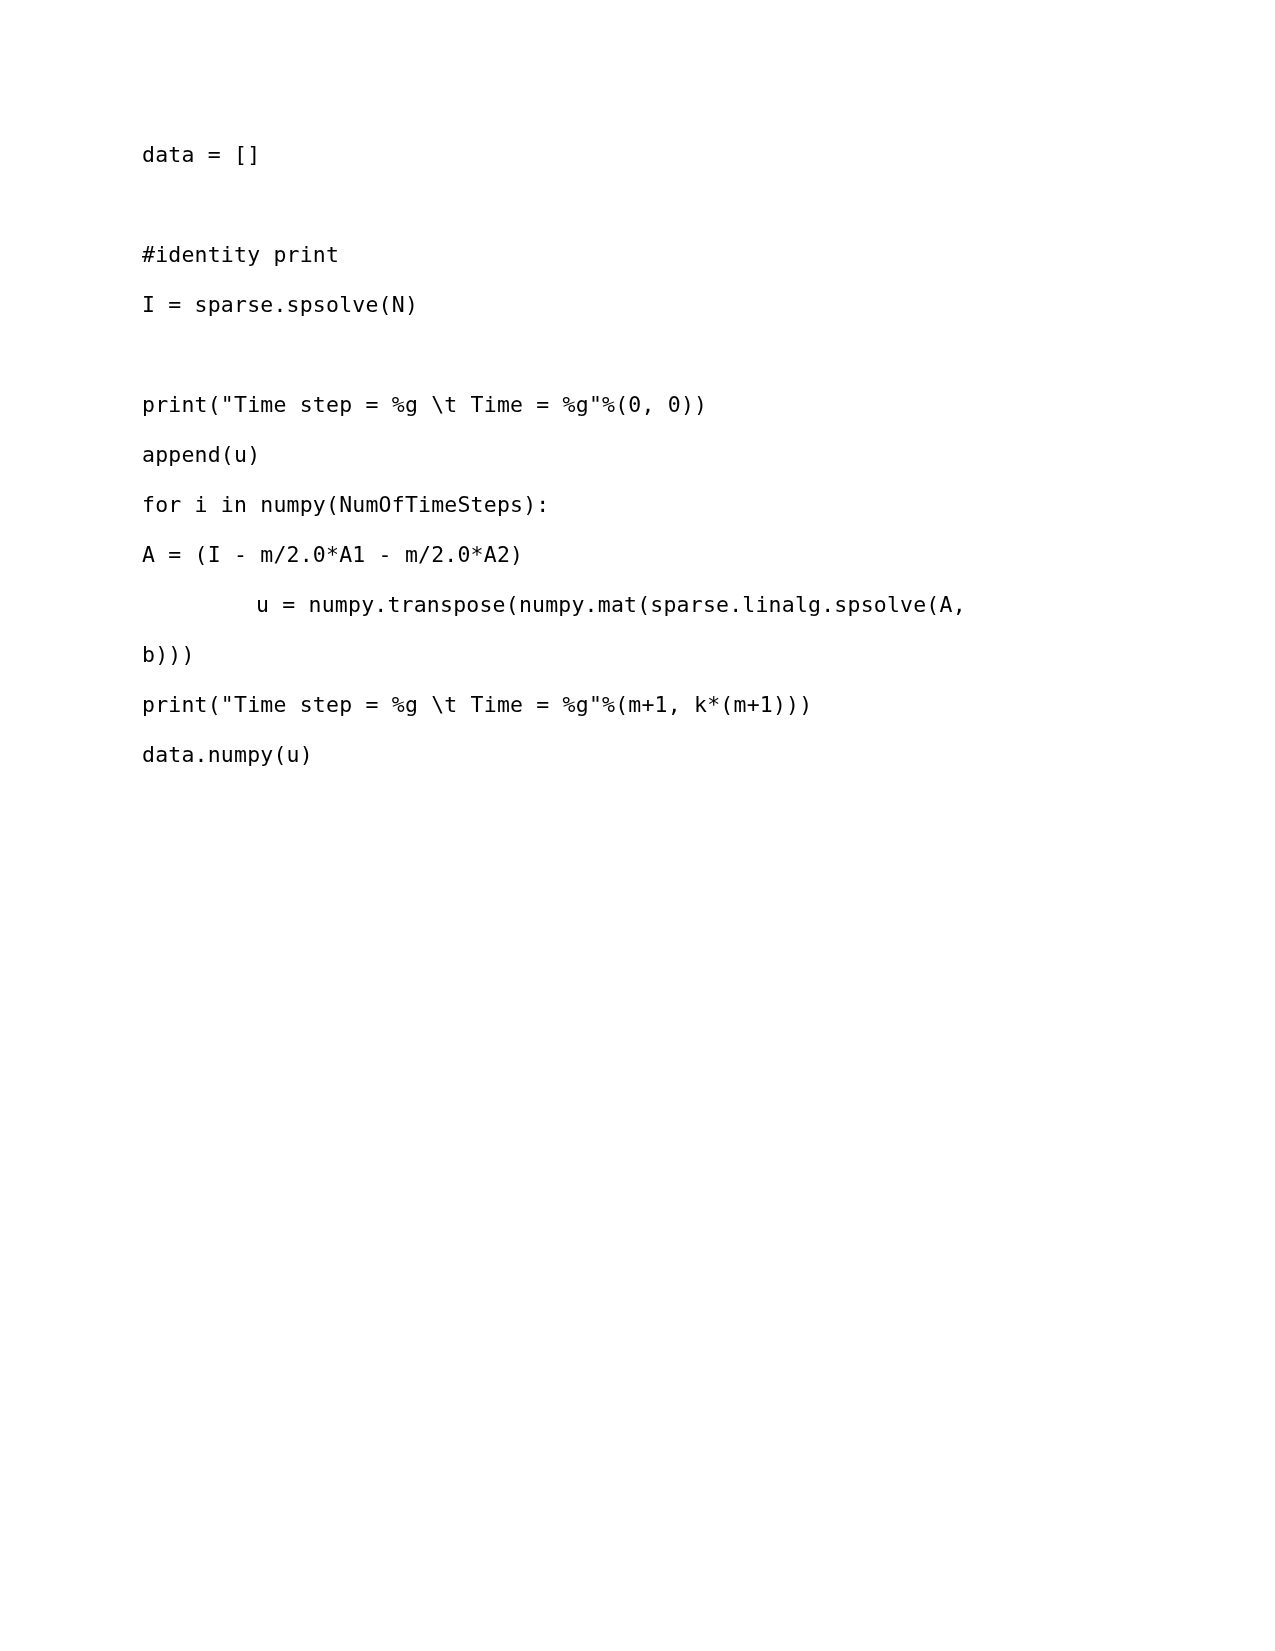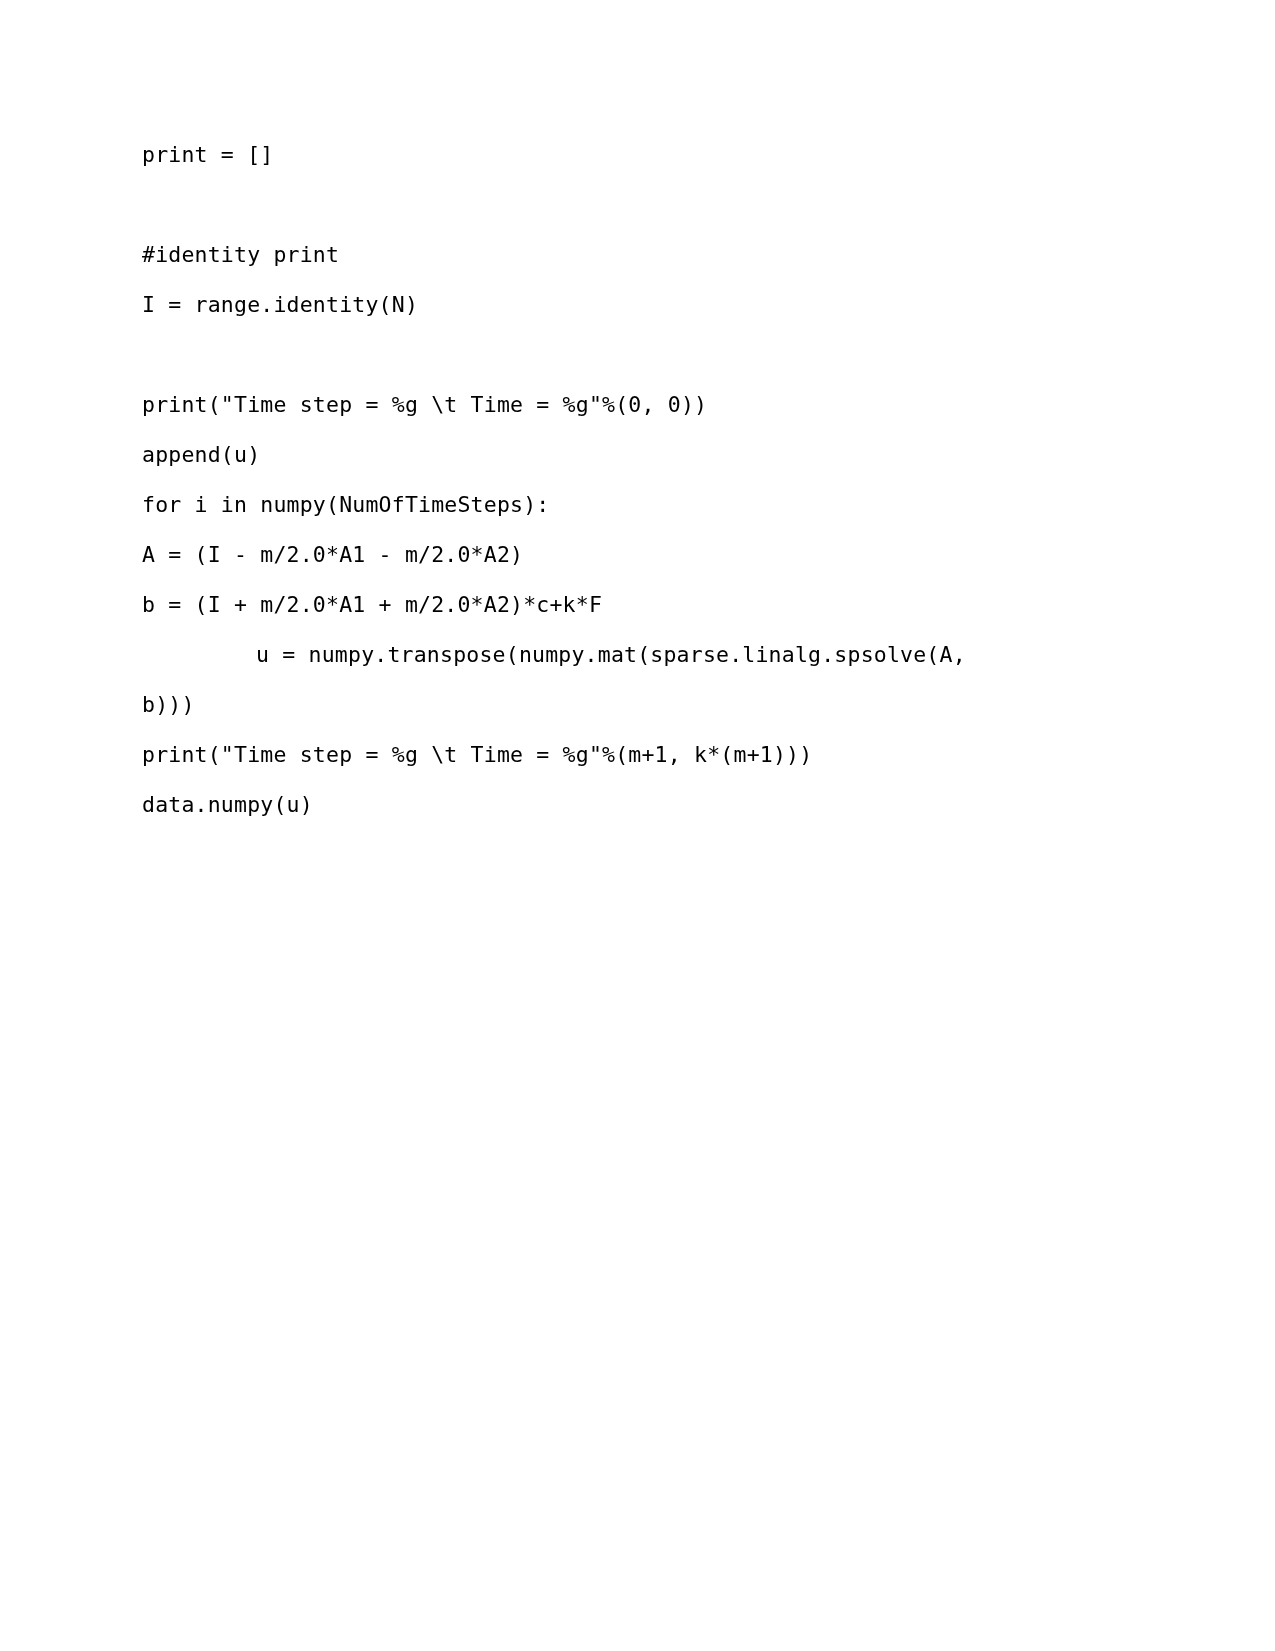--- a/index.html
+++ b/index.html
@@ -53,27 +53,26 @@
   }
   .wrap-line > .wrap-head {
     display: inline;
   }
 </style>
 </head>
 <body>
 
 <div class="page">
   <div class="code-body">
-      <div class="code-line indent-0">print = []</div>
+      <div class="code-line indent-0">data = []</div>
       <div class="code-line blank-line">&nbsp;</div>
       <div class="code-line indent-0">#identity print</div>
-      <div class="code-line indent-0">I = range.identity(N)</div>
+      <div class="code-line indent-0">I = sparse.spsolve(N)</div>
       <div class="code-line blank-line">&nbsp;</div>
       <div class="code-line indent-0">print("Time step = %g \t Time = %g"%(0, 0))</div>
       <div class="code-line indent-0">append(u)</div>
       <div class="code-line indent-0">for i in numpy(NumOfTimeSteps):</div>
       <div class="code-line indent-1">A = (I - m/2.0*A1 - m/2.0*A2)</div>
-      <div class="code-line indent-1">b = (I + m/2.0*A1 + m/2.0*A2)*c+k*F</div>
       <div class="code-line wrap-line"><span class="wrap-head">u = numpy.transpose(numpy.mat(sparse.linalg.spsolve(A,</span><span class="wrap-inner">b)))</span></div>
       <div class="code-line indent-1">print("Time step = %g \t Time = %g"%(m+1, k*(m+1)))</div>
       <div class="code-line indent-1">data.numpy(u)</div>
     </div>
 </div>
 
 </body></html>

